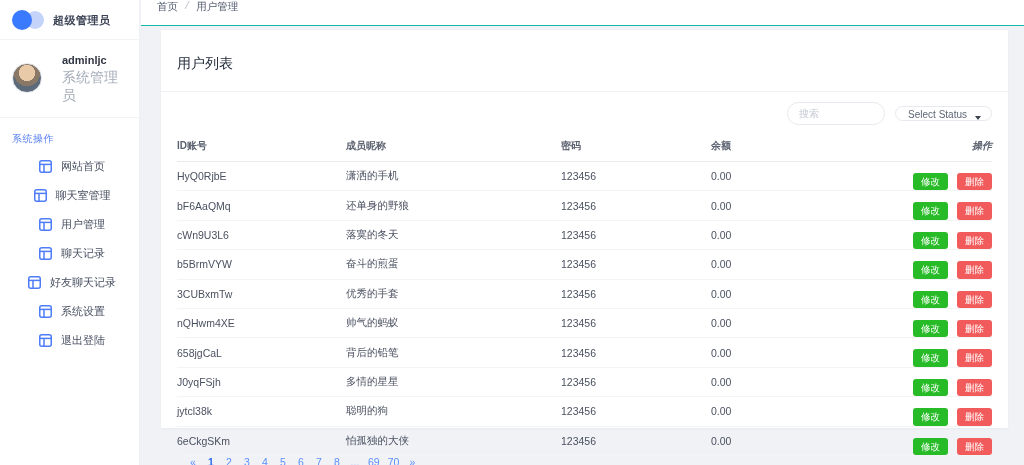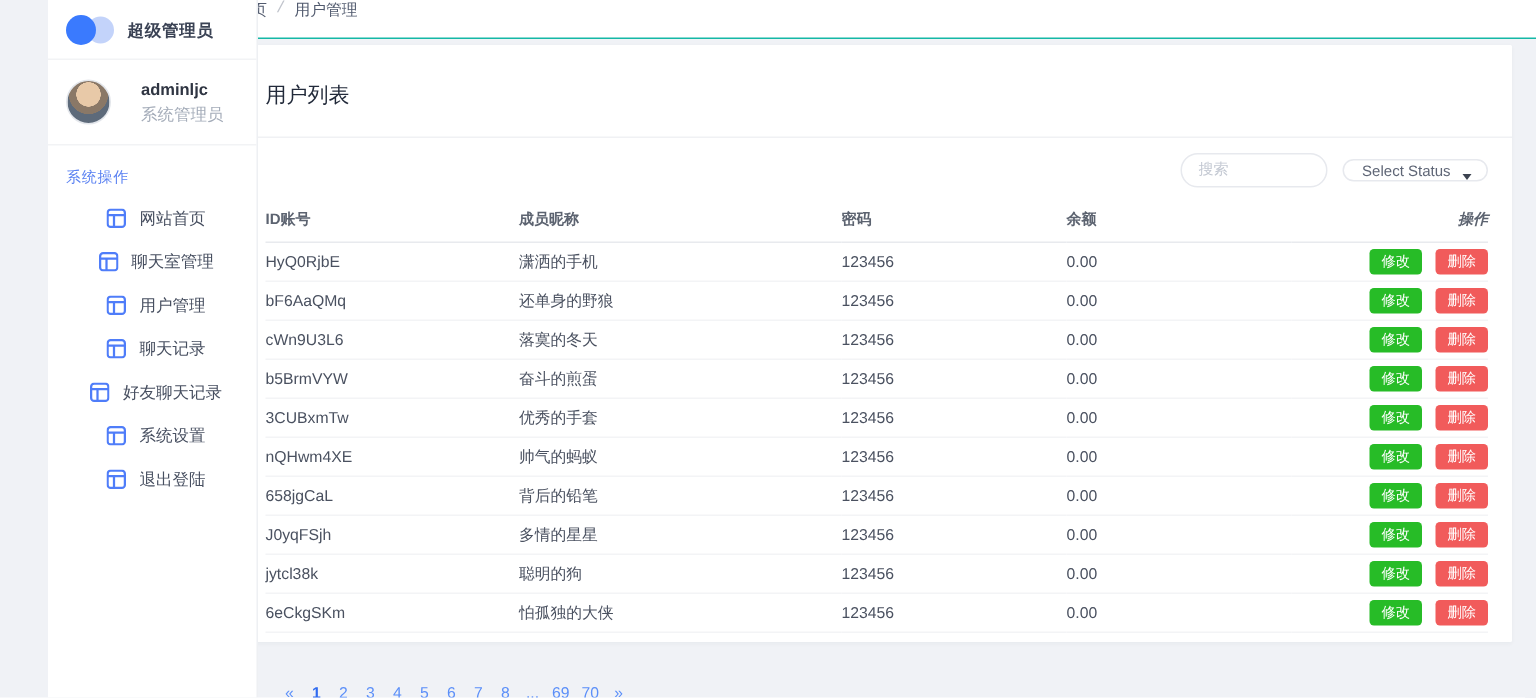--- a/index.html
+++ b/index.html
@@ -4,35 +4,35 @@
 <style>
   * { margin:0; padding:0; box-sizing:border-box; }
   html,body { width:1024px; height:465px; overflow:hidden; }
   body {
     font-family:"Liberation Sans","DejaVu Sans",sans-serif;
     background:#f0f2f6; color:#4a5160; position:relative;
   }
   
   .sidebar {
     position:absolute; left:0; top:0; width:140px; height:465px;
-    background:#ffffff; border-right:1px solid #eef0f3; z-index:3;margin-left:32px;
+    background:#ffffff; border-right:1px solid #eef0f3; z-index:3;
   }
   .brand { display:flex; align-items:center; gap:9px; padding:10px 10px 9px 12px; border-bottom:1px solid #f2f3f5; }
   .brand-logo { position:relative; width:32px; height:20px; flex:0 0 auto; }
   .brand-logo .c1 { position:absolute; left:0; top:0; width:20px; height:20px; border-radius:50%; background:#3a7afe; z-index:2; }
   .brand-logo .c2 { position:absolute; left:14px; top:1px; width:18px; height:18px; border-radius:50%; background:#c3d3fa; z-index:1; }
   .brand-name { font-size:11px; color:#3a4254; font-weight:700; letter-spacing:.5px; }
   .userbox { display:flex; align-items:center; gap:20px; padding:12px 10px 12px 12px; border-bottom:1px solid #f2f3f5; }
   .avatar {
     width:30px; height:30px; border-radius:50%; flex:0 0 auto;
     border:1px solid #e3e6eb;
     background:radial-gradient(circle at 50% 32%, #e8c9a8 0 34%, #8a7867 35% 55%, #5d6a7a 56% 100%);
   }
   .user-name { font-size:11px; color:#2f3542; font-weight:700; line-height:1.5; }
-  .user-role { font-size:11px; color:#a4acb9; }
+  .user-role { font-size:14px; color:#a4acb9; }
   .menu-section { font-size:10px; color:#5b82f2; padding:14px 0 6px 12px; letter-spacing:.5px; }
   .menu-item { display:flex; align-items:center; gap:9px; padding:7px 8px 7px 13px; cursor:pointer;justify-content:center; }
   .menu-icon { width:13px; height:13px; flex:0 0 auto; display:flex; }
   .menu-label { font-size:11px; color:#474f60; }
   
   .topbar {
     position:absolute; left:141px; top:0; right:0; height:26px;
     background:#ffffff; border-bottom:1px solid #14b8a6;
     display:flex; align-items:flex-start; padding-left:16px;font-family:Liberation Mono, monospace;
   }
@@ -64,21 +64,21 @@
   table { width:815px; margin:4px 16px 0 16px; border-collapse:collapse; table-layout:fixed; }
   col.c-id { width:169px; } col.c-nick { width:215px; } col.c-pass { width:150px; }
   col.c-bal { width:150px; } col.c-act { width:131px; }
   th { text-align:left; font-size:10px; color:#5c6370; font-weight:700; padding:6px 0 8px 0; border-bottom:1px solid #e8eaee; }
   th.th-act { text-align:right;font-style:italic; }
   td { font-size:10.5px; color:#4a5160; padding:0; height:26px; border-bottom:1px solid #f3f4f6; }
   td.td-act { text-align:right; }
   .btn { display:inline-block; border:none; border-radius:3px; color:#fff; font-size:9.5px;
          padding:3px 8px; cursor:pointer; font-family:inherit; line-height:1.2; }
   .btn-edit { background:#27bc27; margin-right:6px; }
-  .btn-del  { background:#f15b5b; }
+  .btn-del  { background:#f15b5b;margin-top:11px; }
   
   .pagination { position:absolute; left:186px; top:452px; display:flex; gap:4px; z-index:2; }
   .page-item {
     min-width:14px; height:20px; display:flex; align-items:center; justify-content:center;
     font-size:10.5px; color:#5b8ff9; cursor:pointer; padding:0 2px;
   }
   .page-item.active { color:#2f6bf0; font-weight:700; }
 </style>
 </head>
 <body>

